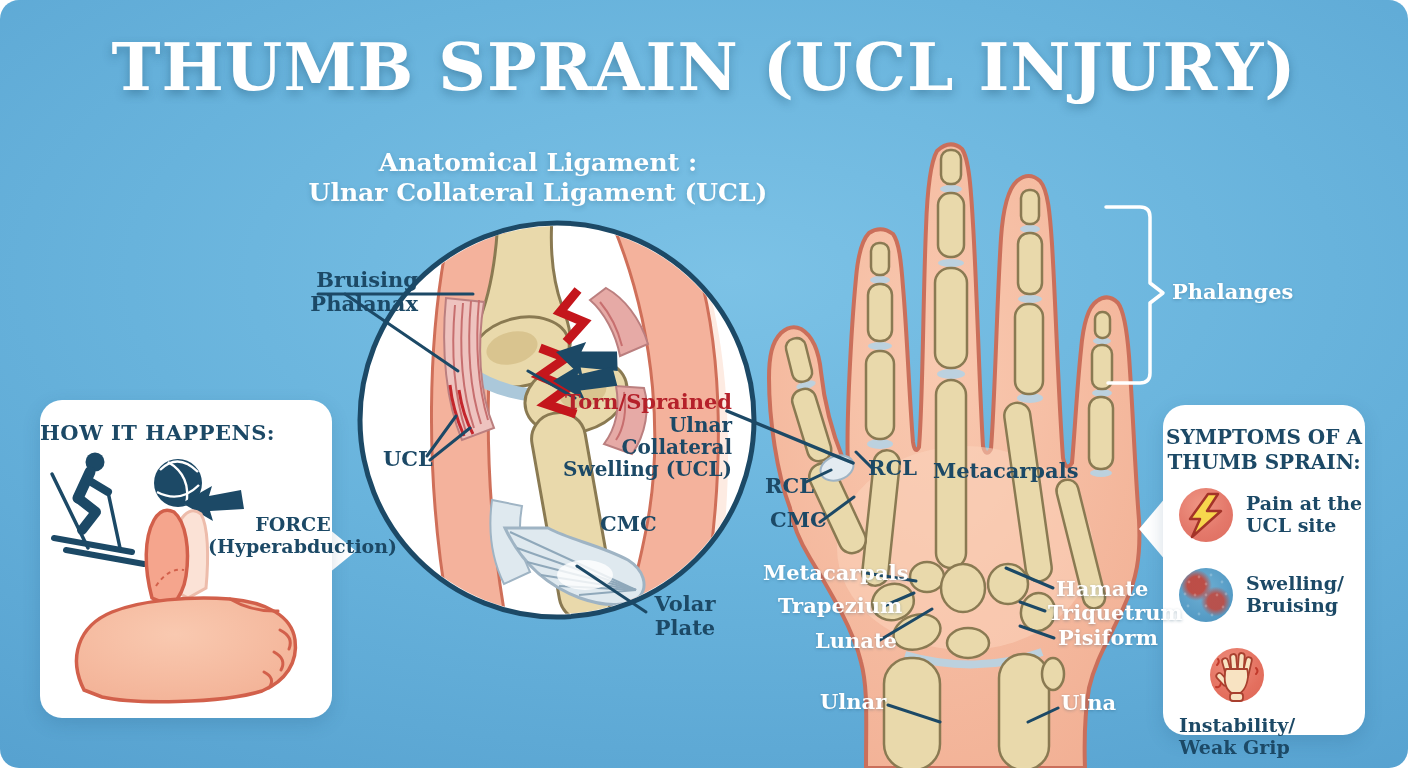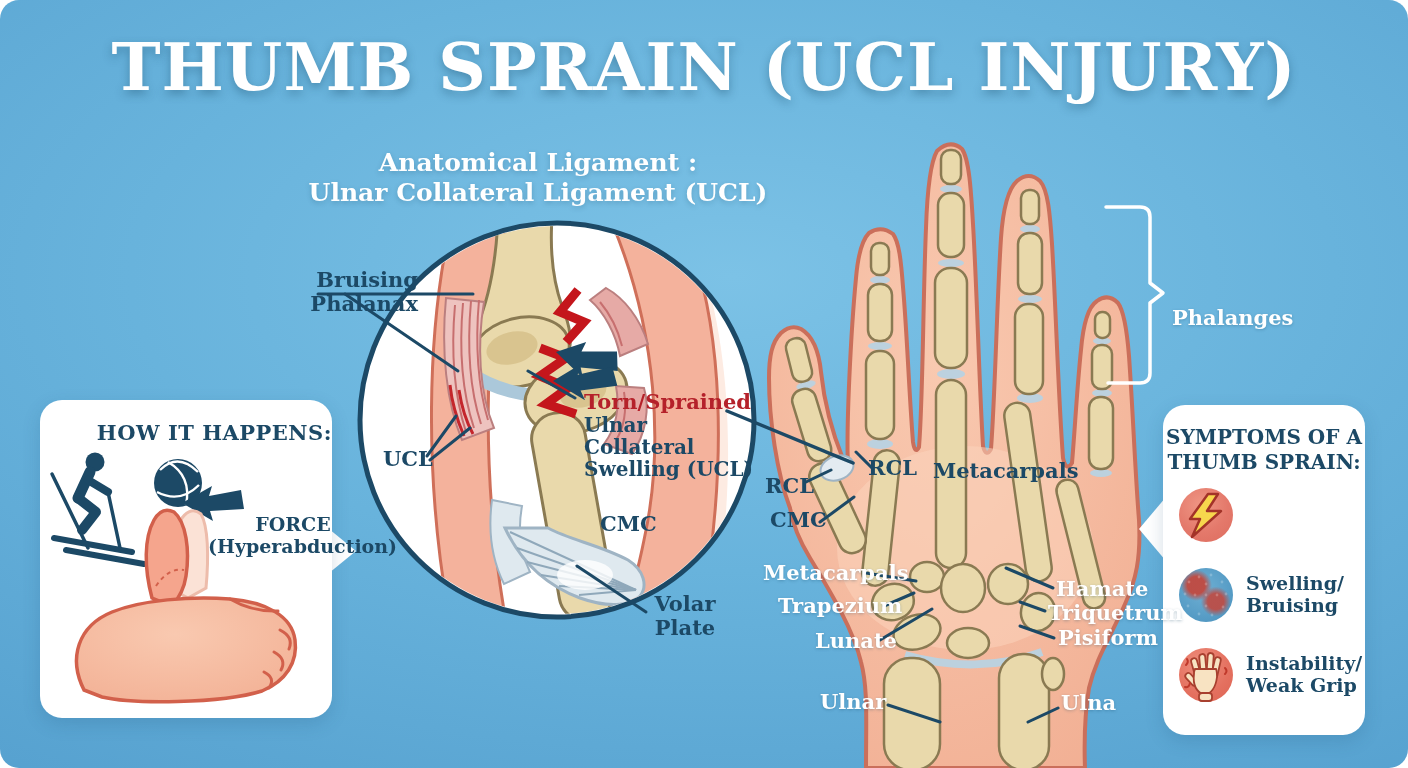--- a/index.html
+++ b/index.html
@@ -33,21 +33,21 @@
     position:absolute;background:#ffffff;border-radius:22px;z-index:2;
     box-shadow:0 6px 18px rgba(30,80,115,.18);
   }
   #how-panel{left:40px;top:400px;width:292px;height:318px;}
   #how-tail{left:318px;top:520px;width:38px;height:62px;background:#fff;
     clip-path:polygon(0 0,100% 50%,0 100%);z-index:2;}
   #sym-panel{left:1163px;top:405px;width:202px;height:330px;}
   #sym-tail{left:1139px;top:497px;width:27px;height:64px;background:#fff;
     clip-path:polygon(100% 0,0 50%,100% 100%);z-index:2;}
   #how-heading{
-    position:absolute;left:0;top:20px;width:100%;text-align:right;
+    position:absolute;left:0;top:20px;width:100%;text-align:left;
     font-size:21px;font-weight:bold;color:#1c4966;letter-spacing:.5px;
   }
   #force-label{
     position:absolute;left:168px;top:114px;width:170px;text-align:center;
     font-size:19px;font-weight:bold;color:#1c4966;white-space:pre-line;line-height:1.15;
     z-index:6;
   }
   #how-art{position:absolute;left:0;top:0;width:292px;height:318px;}
   #sym-heading{
     position:absolute;left:0;top:20px;width:100%;text-align:center;
@@ -258,27 +258,27 @@
   <div id="inset-heading" class="abs">Anatomical Ligament :
 Ulnar Collateral Ligament (UCL)</div>
 
   <div class="abs lbl" style="left:228px;top:268px;width:190px;text-align:right;">Bruising
 Phalanax</div>
   <div class="abs lbl" style="left:383px;top:447px;width:60px;">UCL</div>
   <div class="abs lbl" style="left:600px;top:512px;width:70px;">CMC</div>
   <div class="abs lbl" style="left:645px;top:592px;width:80px;text-align:center;">Volar
 Plate</div>
 
-  <div class="abs" style="left:584px;top:390px;width:172px;text-align:left;z-index:5;">
+  <div class="abs" style="left:560px;top:390px;width:172px;text-align:right;z-index:5;">
     <div class="lbl red" style="position:static;font-size:21px;">Torn/Sprained</div>
     <div class="lbl" style="position:static;font-size:20px;">Ulnar Collateral</div>
     <div class="lbl" style="position:static;font-size:20px;">Swelling (UCL)</div>
   </div>
 
-  <div class="abs lbl white" style="left:1172px;top:280px;width:110px;margin-top:26px;">Phalanges</div>
+  <div class="abs lbl white" style="left:1172px;top:280px;width:110px;">Phalanges</div>
   <div class="abs lbl" style="left:765px;top:474px;width:50px;">RCL</div>
   <div class="abs lbl" style="left:868px;top:456px;width:50px;">RCL</div>
   <div class="abs lbl" style="left:933px;top:459px;width:135px;">Metacarpals</div>
   <div class="abs lbl" style="left:770px;top:508px;width:60px;">CMC</div>
   <div class="abs lbl white" style="left:763px;top:561px;width:110px;">Metacarpals</div>
   <div class="abs lbl white" style="left:778px;top:594px;width:110px;">Trapezium</div>
   <div class="abs lbl white" style="left:815px;top:629px;width:75px;">Lunate</div>
   <div class="abs lbl white" style="left:1056px;top:577px;width:90px;">Hamate</div>
   <div class="abs lbl white" style="left:1048px;top:601px;width:115px;">Triquetrum</div>
   <div class="abs lbl white" style="left:1058px;top:626px;width:95px;">Pisiform</div>
@@ -341,20 +341,22 @@
   <div id="sym-panel" class="panel">
     <div id="sym-heading">SYMPTOMS OF A
 THUMB SPRAIN:</div>
 
     <div class="sym-row" style="top:83px;">
       <div class="sym-icon" id="icon-pain">
         <svg width="54" height="54" viewBox="0 0 54 54">
           <path d="M29,6 L11,31 H21 L13,49 L42,23 H28 L39,6 Z" fill="#f7d64d" stroke="#a33328" stroke-width="2.5" stroke-linejoin="round"></path>
         </svg>
       </div>
+      <div class="sym-label">Pain at the
+UCL site</div>
     </div>
 
     <div class="sym-row" style="top:163px;">
       <div class="sym-icon" id="icon-bruise">
         <svg width="54" height="54" viewBox="0 0 54 54">
           <g fill="rgba(255,255,255,.22)">
             <circle cx="10" cy="14" r="1.4"></circle>
               <circle cx="20" cy="9" r="1.4"></circle>
               <circle cx="32" cy="7" r="1.4"></circle>
             <circle cx="43" cy="14" r="1.4"></circle>
@@ -369,21 +371,21 @@
             <circle cx="38" cy="27" r="1.4"></circle>
               <circle cx="27" cy="16" r="1.4"></circle>
               <circle cx="27" cy="38" r="1.4"></circle>
           </g>
         </svg>
       </div>
       <div class="sym-label">Swelling/
 Bruising</div>
     </div>
 
-    <div class="sym-row" style="top:243px;">
+    <div class="sym-row" style="top:243px;flex-direction:column;">
       <div class="sym-icon" id="icon-grip">
         <svg width="54" height="54" viewBox="0 0 54 54">
           <g fill="#f8e3c2" stroke="#a8402f" stroke-width="1.8">
             <rect x="14" y="10" width="6" height="20" rx="3" transform="rotate(-16 17 20)"></rect>
             <rect x="21" y="6" width="6" height="24" rx="3" transform="rotate(-5 24 18)"></rect>
             <rect x="28" y="5" width="6" height="25" rx="3" transform="rotate(4 31 18)"></rect>
             <rect x="34" y="9" width="6" height="21" rx="3" transform="rotate(13 37 20)"></rect>
             <rect x="9" y="24" width="6" height="15" rx="3" transform="rotate(-42 12 31)"></rect>
             <path d="M15,26 Q13,42 25,47 Q36,45 38,29 Q38,23 37,21 L16,21 Q15,23 15,26 Z"></path>
             <rect x="20" y="45" width="13" height="8" rx="3"></rect>

